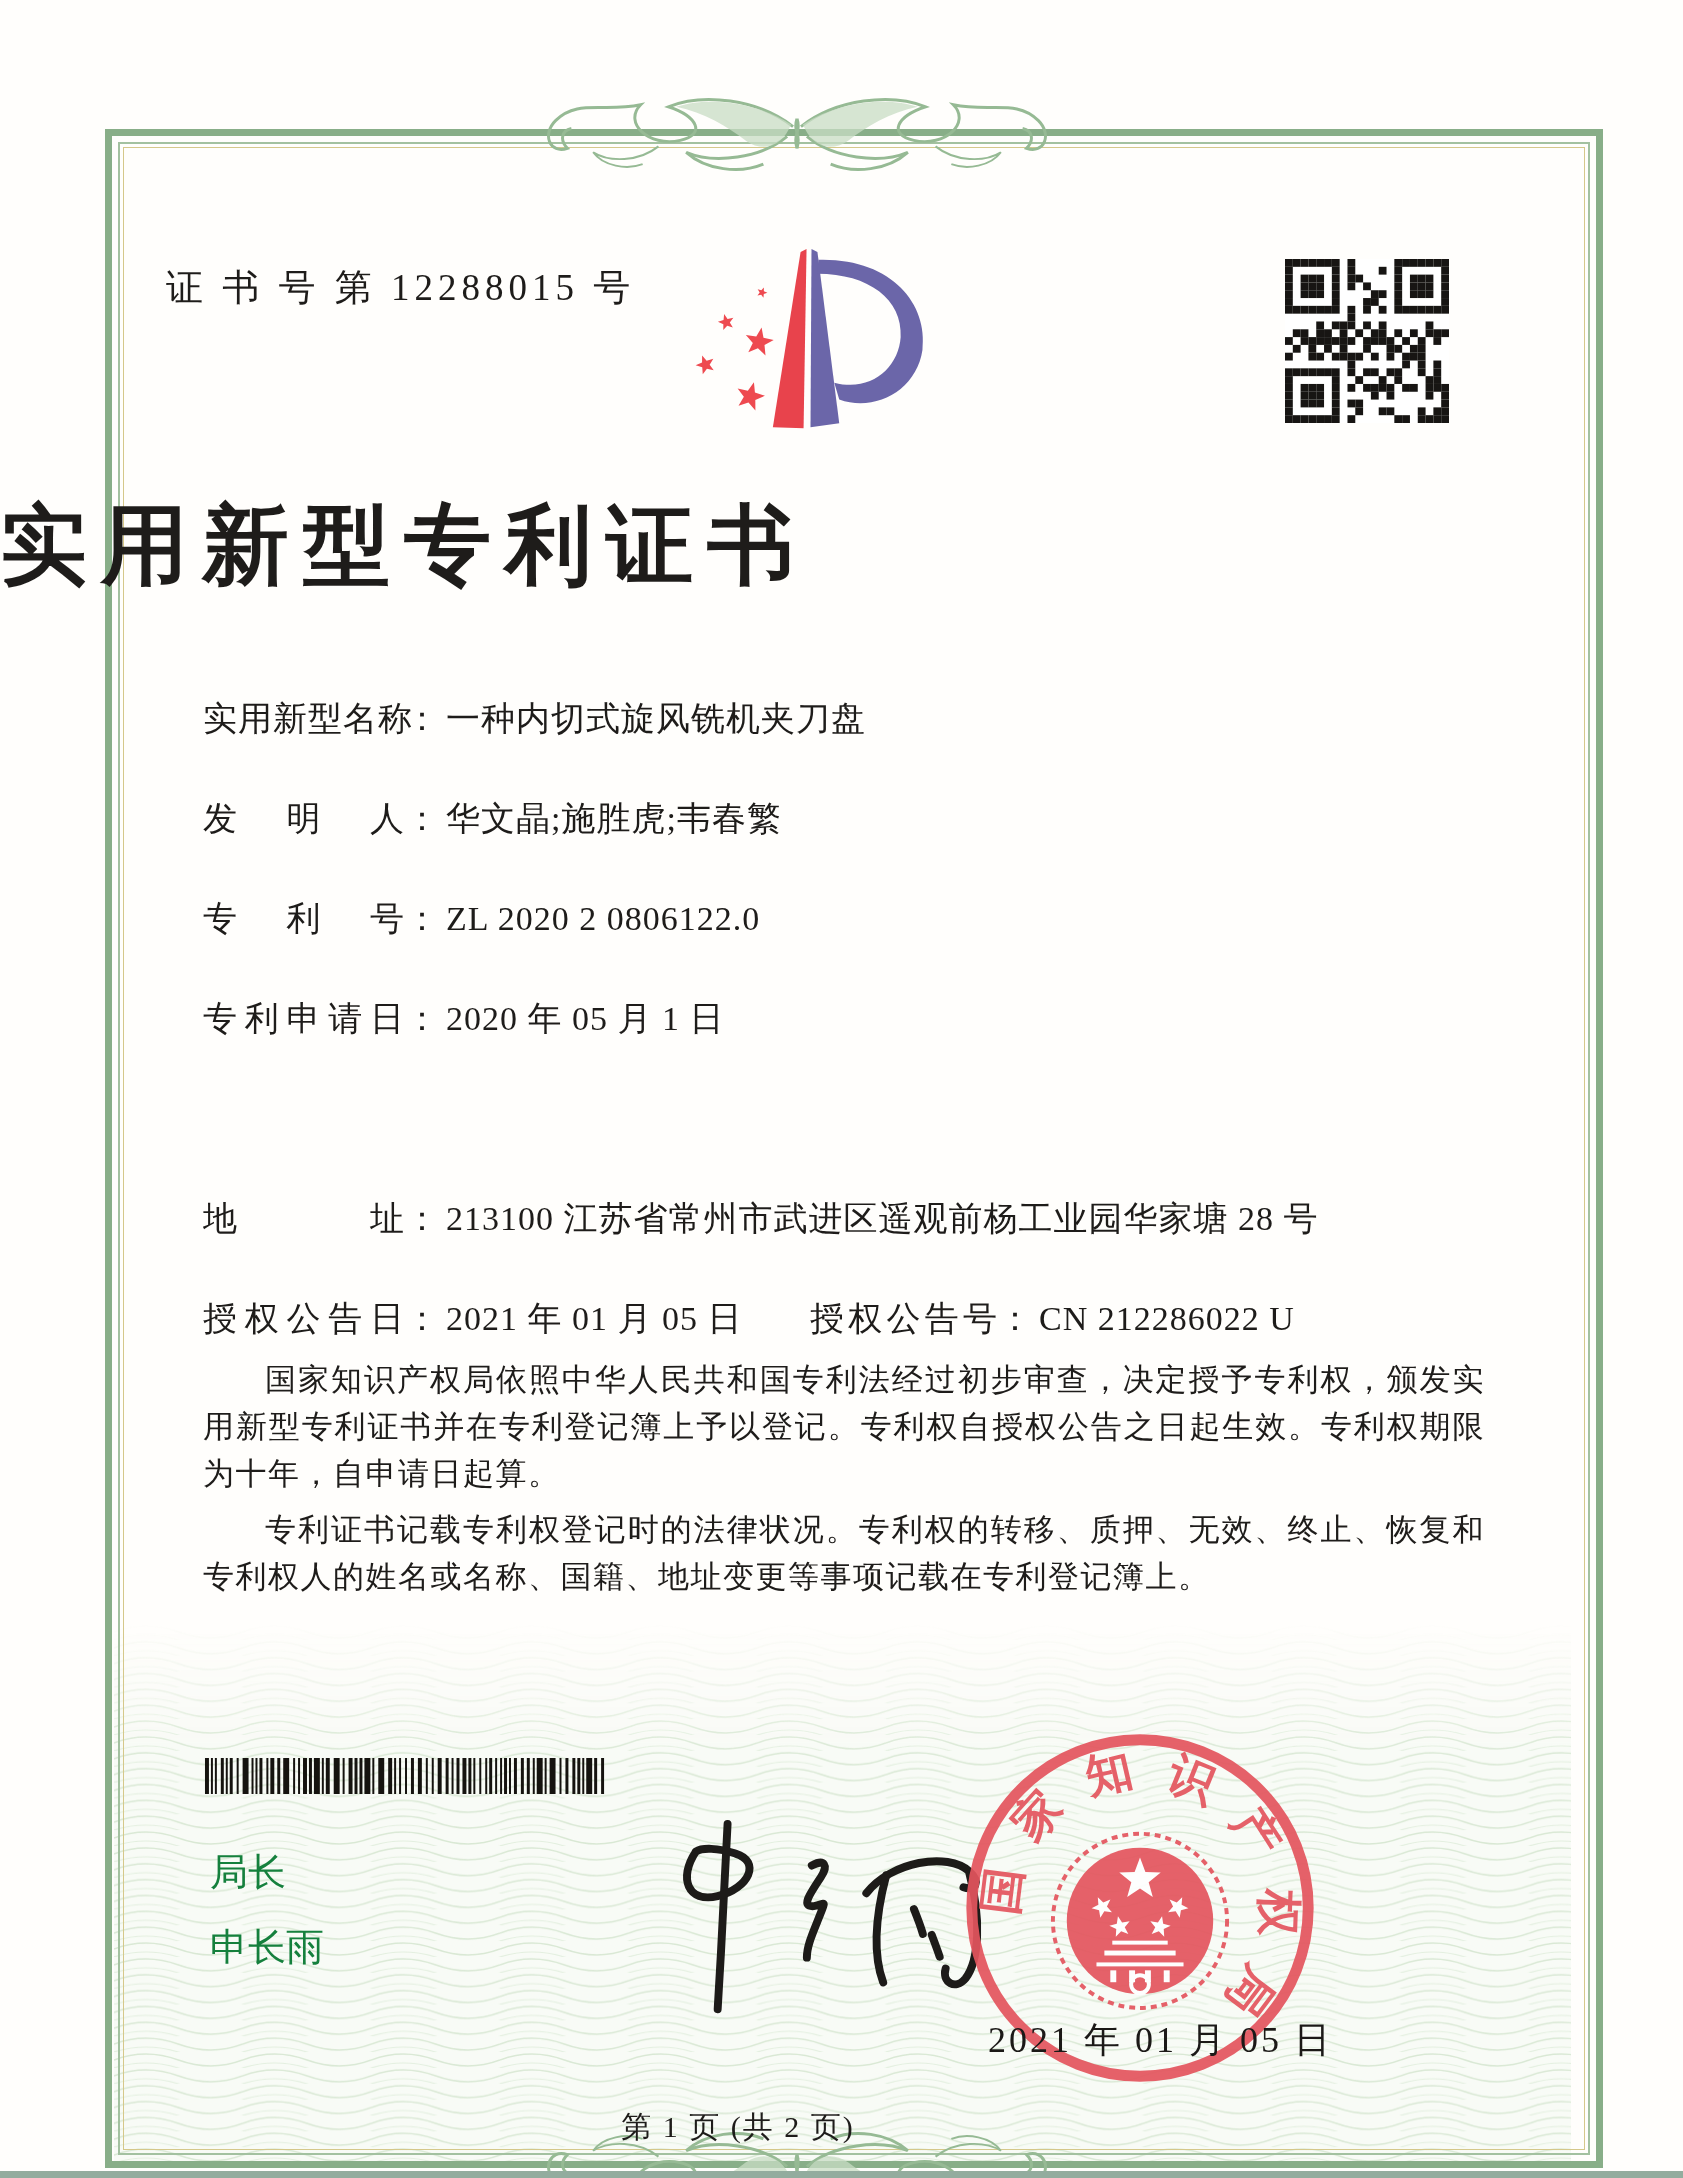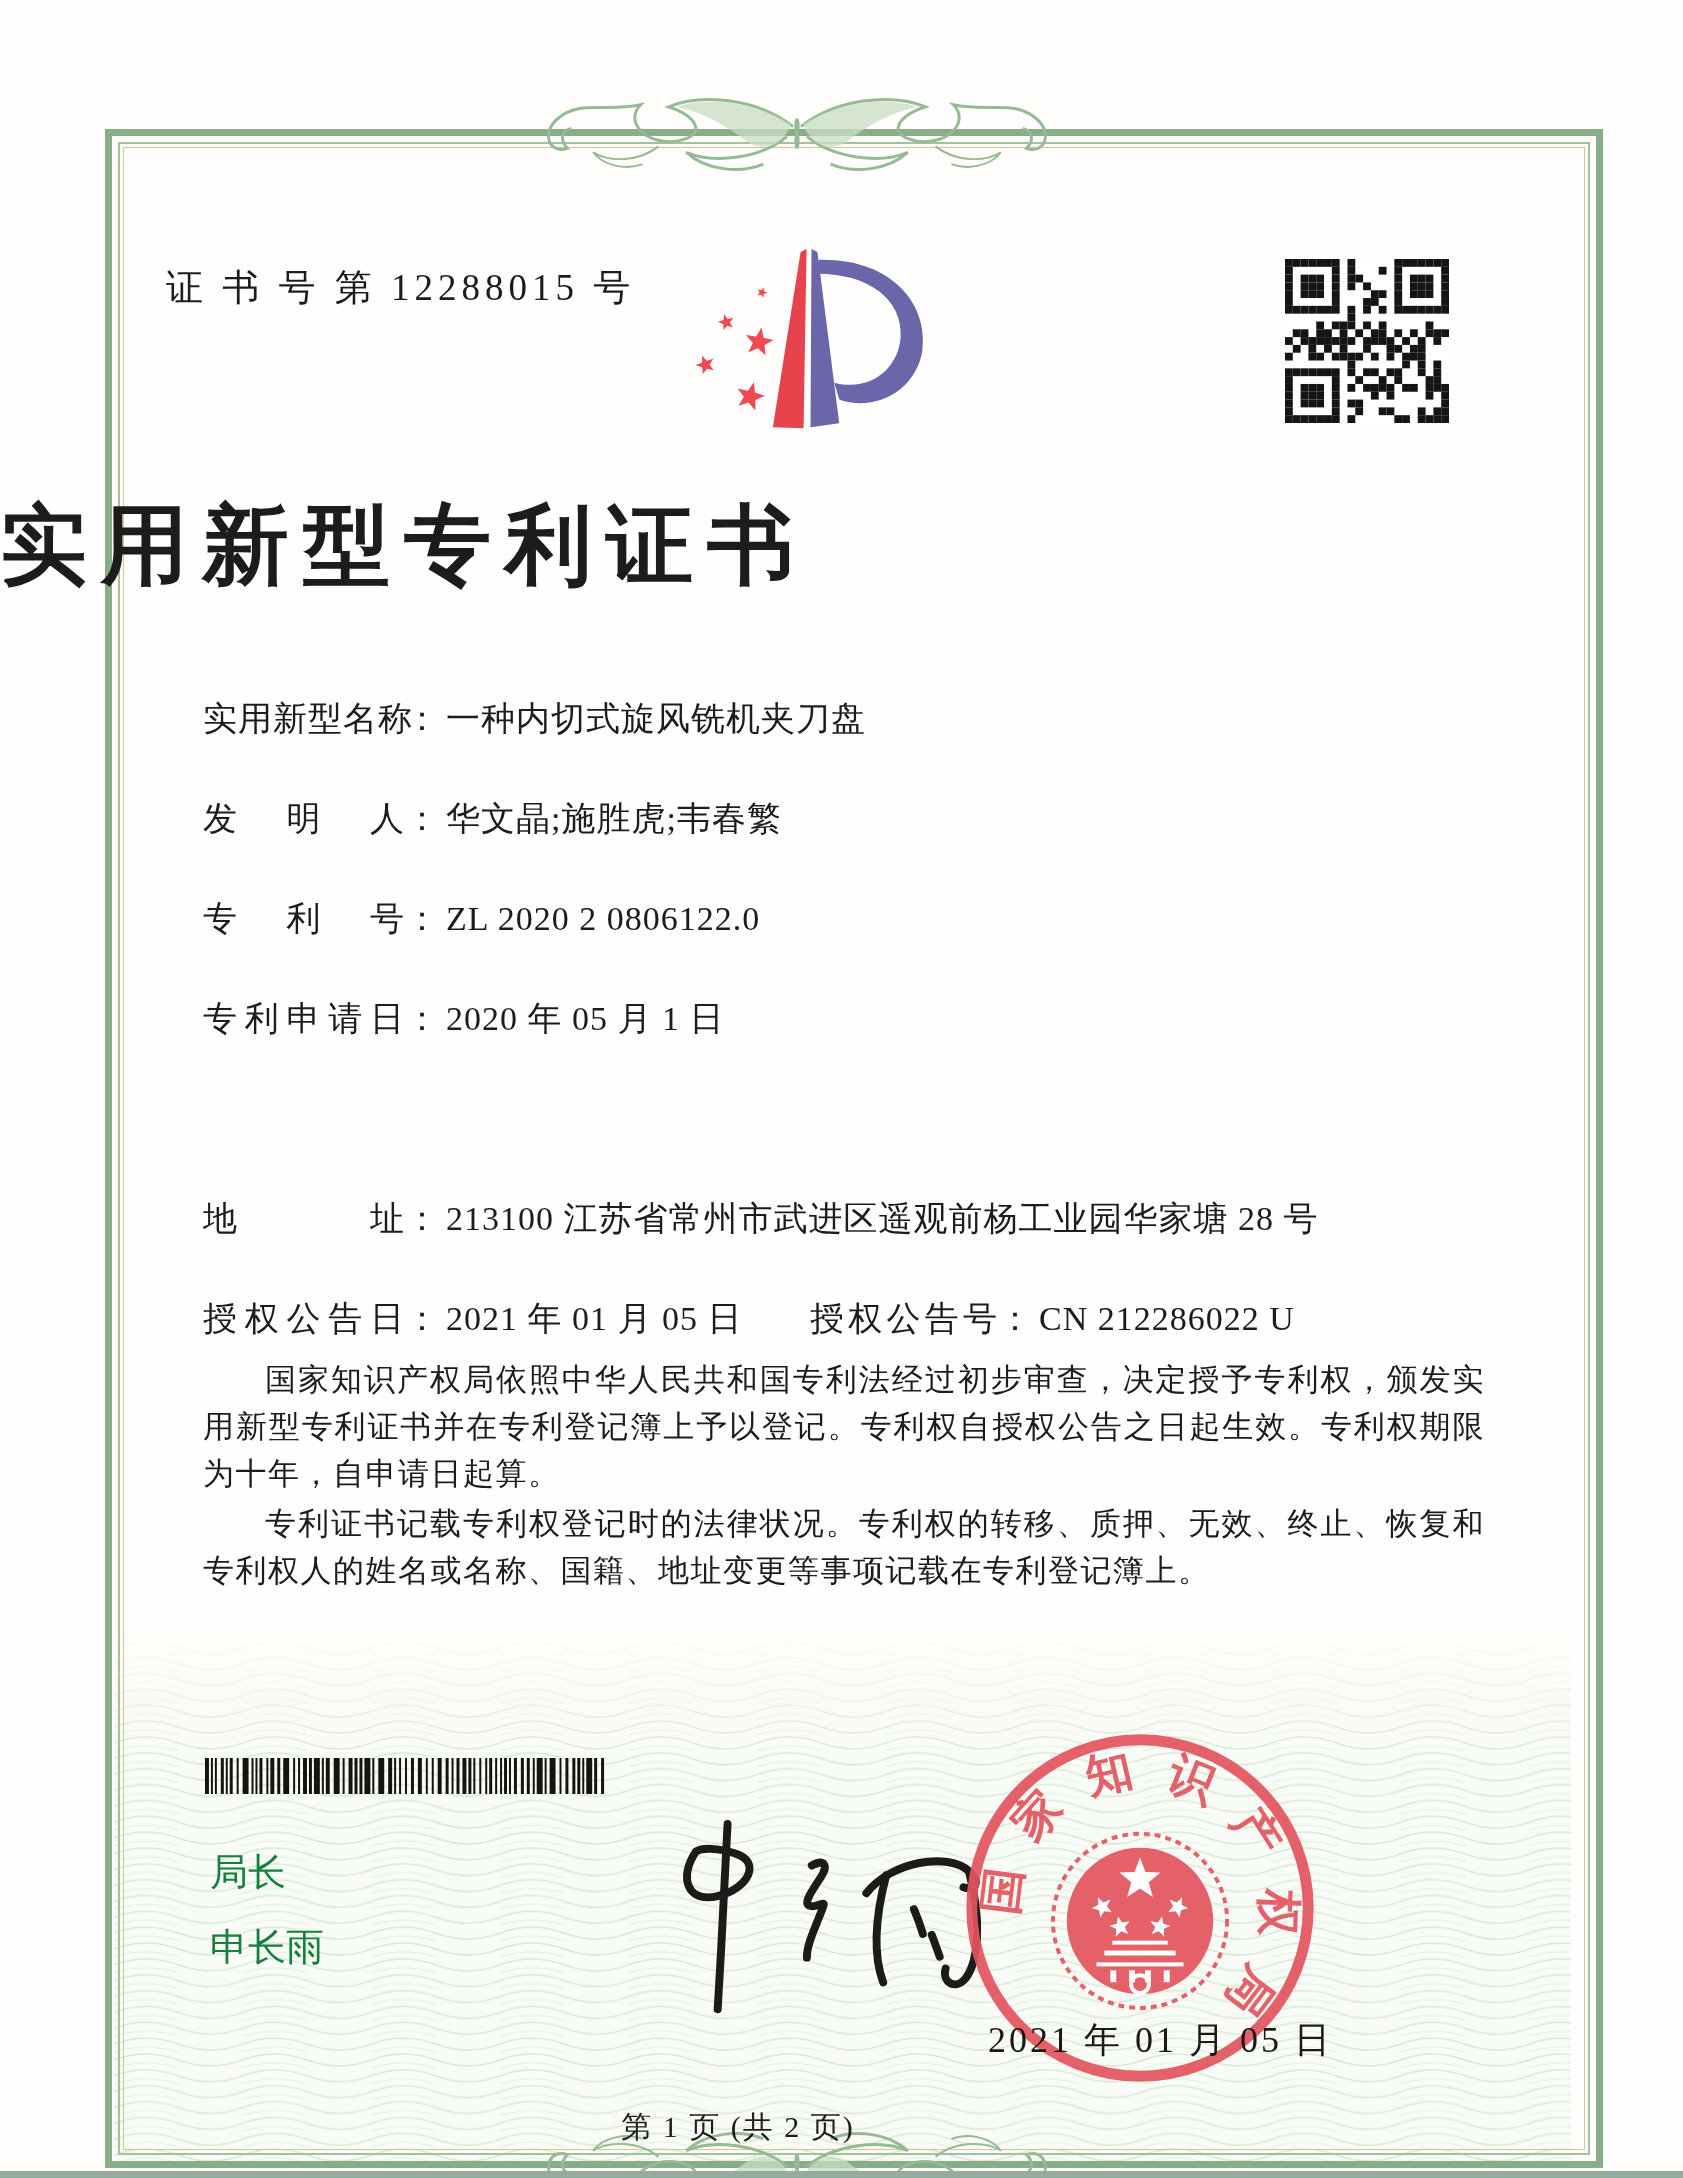--- a/index.html
+++ b/index.html
@@ -30,21 +30,21 @@
   
   .row{position:absolute;left:203px;font-size:34px;white-space:nowrap;letter-spacing:1px;}
   .lbl{display:inline-block;width:202px;text-align:justify;text-align-last:justify;vertical-align:bottom;}
   .colon{display:inline-block;}
   .val{display:inline-block;margin-left:6px;}
   .grant2{position:absolute;left:607px;top:0;white-space:nowrap;}
   
   .paras{position:absolute;left:203px;top:1356px;width:1282px;font-size:31px;line-height:47px;
     text-align:justify;letter-spacing:1.5px;}
   .paras p{margin:0;text-indent:2em;}
-  .paras p + p{margin-top:3px;}
+  .paras p + p{margin-top:9px;}
   
   .barcode{position:absolute;left:203px;top:1758px;width:408px;height:36px;fill:#15130f;}
   .official{position:absolute;left:210px;top:1847px;font-family:"Liberation Sans","DejaVu Sans",sans-serif;
     font-size:38px;color:#15803d;}
   .official div{margin-bottom:24px;}
   .signature{position:absolute;left:569px;top:1804px;width:446px;height:230px;}
   .signature path{fill:none;stroke:#1d1b19;stroke-width:8;stroke-linecap:round;stroke-linejoin:round;}
   .seal{position:absolute;left:952px;top:1720px;width:376px;height:376px;opacity:.92;}
   .seal text{font-family:"Liberation Serif","DejaVu Serif",serif;font-weight:bold;font-size:47px;fill:#e4555e;}
   .seal-date{position:absolute;left:988px;top:2016px;font-size:36px;letter-spacing:3px;color:#1b1917;white-space:nowrap;z-index:4;}

